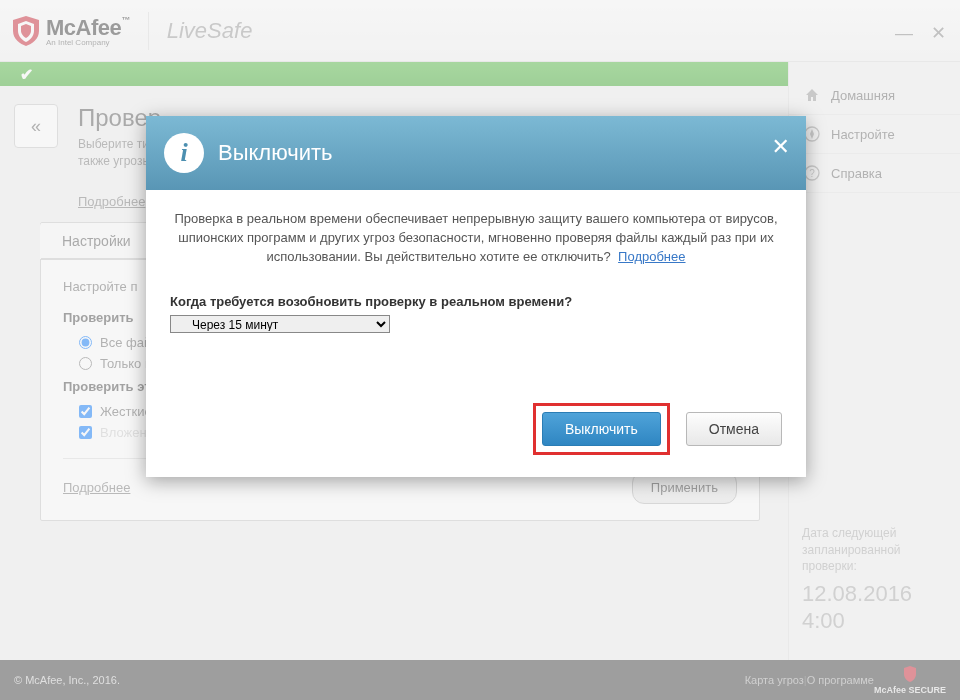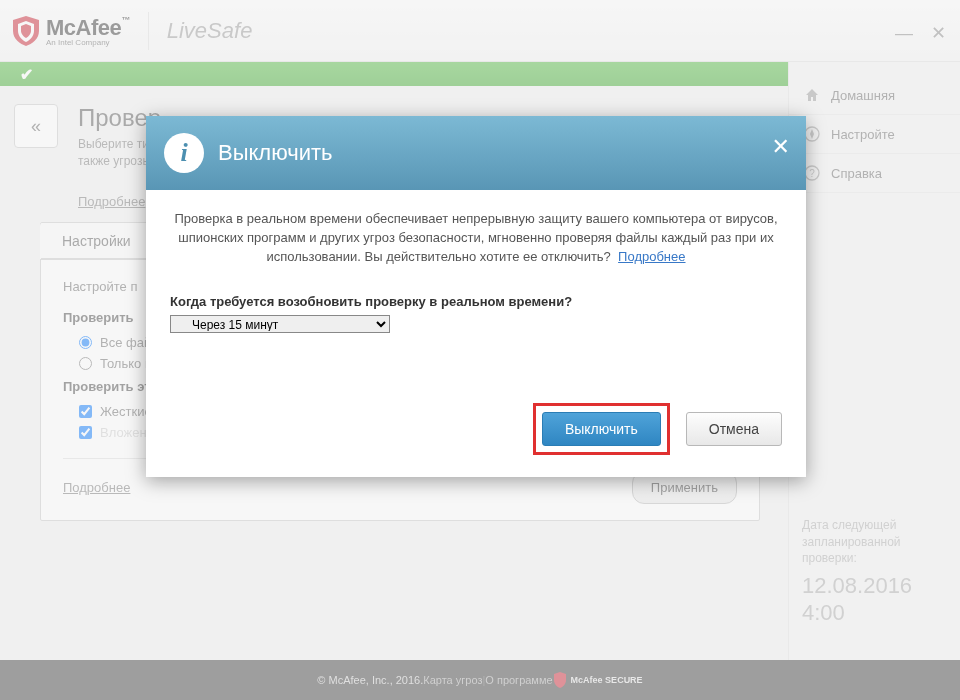--- a/index.html
+++ b/index.html
@@ -40,30 +40,30 @@
 .section-label { font-size: 13px; color: #444; font-weight: bold; margin: 8px 0 10px; }
 .radio-row, .check-row { display: flex; align-items: center; gap: 8px; font-size: 13px; color: #666; margin: 6px 0 6px 16px; }
 .settings-footer { border-top: 1px solid #ddd; margin-top: 18px; padding-top: 12px; display: flex; justify-content: space-between; align-items: center; }
 .more-link2 { font-size: 13px; color: #777; text-decoration: underline; }
 .apply-btn { padding: 8px 18px; border: 1px solid #b8b8b8; border-radius: 12px; background: linear-gradient(#fdfdfd, #e8e8e8); font-size: 13px; color: #444; }
 
 
 .sidebar-col { padding-top: 14px; }
 .side-item { display: flex; align-items: center; gap: 10px; padding: 10px 14px; font-size: 13px; color: #666; border-bottom: 1px solid #e4e4e4; cursor: pointer; }
 .side-icon { width: 18px; height: 18px; display: flex; align-items: center; justify-content: center; color: #999; }
-.scan-info { padding: 18px 14px; position: absolute; bottom: 56px; right: 0; width: 172px; }
+.scan-info { padding: 18px 14px; position: absolute; bottom: 48px; right: 0; width: 172px; }
 .scan-info-label { font-size: 12px; color: #aaa; line-height: 1.4; }
 .scan-info-date { font-size: 22px; color: #aaa; margin-top: 6px; line-height: 1.2; }
 
 
-.app-footer { height: 40px; background: #3a3a3a; color: #ccc; display: flex; align-items: center; justify-content: center; padding: 0 14px; font-size: 11px; position: relative; }
+.app-footer { height: 40px; background: #3a3a3a; color: #ccc; display: flex; align-items: center; justify-content: space-between; padding: 0 14px; font-size: 11px; position: relative; }
 .footer-right { display: flex; align-items: center; gap: 0; }
 .footer-link { color: #aaa; text-decoration: none; }
 .footer-sep { color: #666; }
-.secure-badge { display: flex; align-items: center; gap: 4px; font-size: 9px; line-height: 1; }
+.secure-badge { display: flex; align-items: center; gap: 4px; font-size: 9px; line-height: 1; flex-direction: column; }
 
 
 .dim-overlay { position: absolute; inset: 0; background: rgba(240,240,240,0.55); }
 .modal { position: absolute; top: 116px; left: 146px; width: 660px; background: #fff; box-shadow: 0 4px 18px rgba(0,0,0,0.35); }
 .modal-header { height: 74px; background: linear-gradient(#7cb9d4, #5996b5); display: flex; align-items: center; padding: 0 18px; position: relative; }
 .info-icon { width: 40px; height: 40px; border-radius: 50%; background: #fff; display: flex; align-items: center; justify-content: center; color: #4c8fb0; font-size: 26px; font-weight: bold; font-family: Georgia, serif; font-style: italic; }
 .modal-title { color: #fff; font-size: 22px; margin-left: 14px; font-weight: 300; }
 .modal-close { position: absolute; right: 16px; top: 18px; color: #fff; font-size: 22px; cursor: pointer; font-weight: 300; }
 .modal-body { padding: 20px 24px 22px; }
 .modal-text { font-size: 13px; color: #555; line-height: 1.45; text-align: center; }

